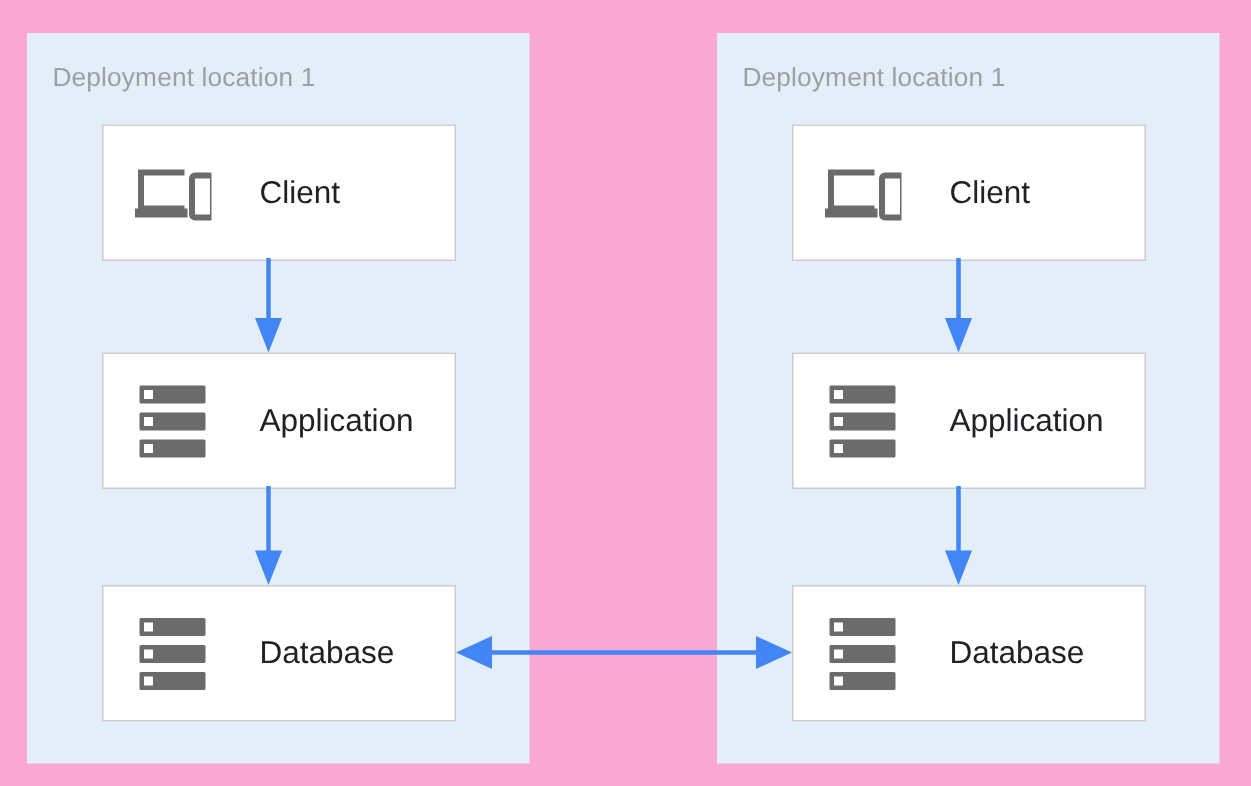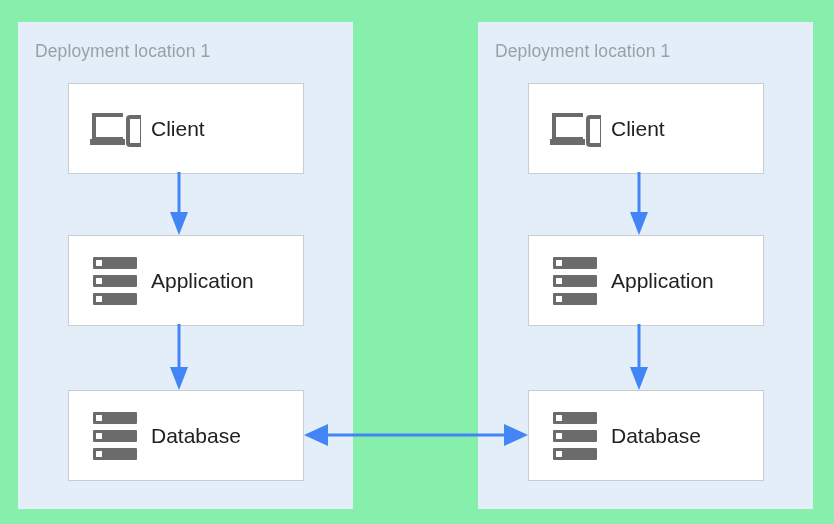--- a/index.html
+++ b/index.html
@@ -7,21 +7,21 @@
     padding: 0;
     background: #ffffff;
   }
   body {
     font-family: "Liberation Sans", sans-serif;
   }
   #diagram {
     position: relative;
     width: 834px;
     height: 524px;
-    background: #86efac;
+    background: #f9a8d4;
     overflow: hidden;
   }
 
   
   .zone {
     position: absolute;
     background: #e4eef9;
     top: 22px;
     height: 487px;
   }
@@ -42,20 +42,21 @@
   
   .node {
     position: absolute;
     width: 236px;
     height: 91px;
     background: #ffffff;
     border: 1px solid #c9ccd1;
     box-sizing: border-box;
     display: flex;
     align-items: center;
+    gap: 22px;
   }
   .node-icon {
     width: 56px;
     margin-left: 18px;
     margin-right: 8px;
     flex: 0 0 auto;
     display: flex;
     align-items: center;
     justify-content: center;
   }

